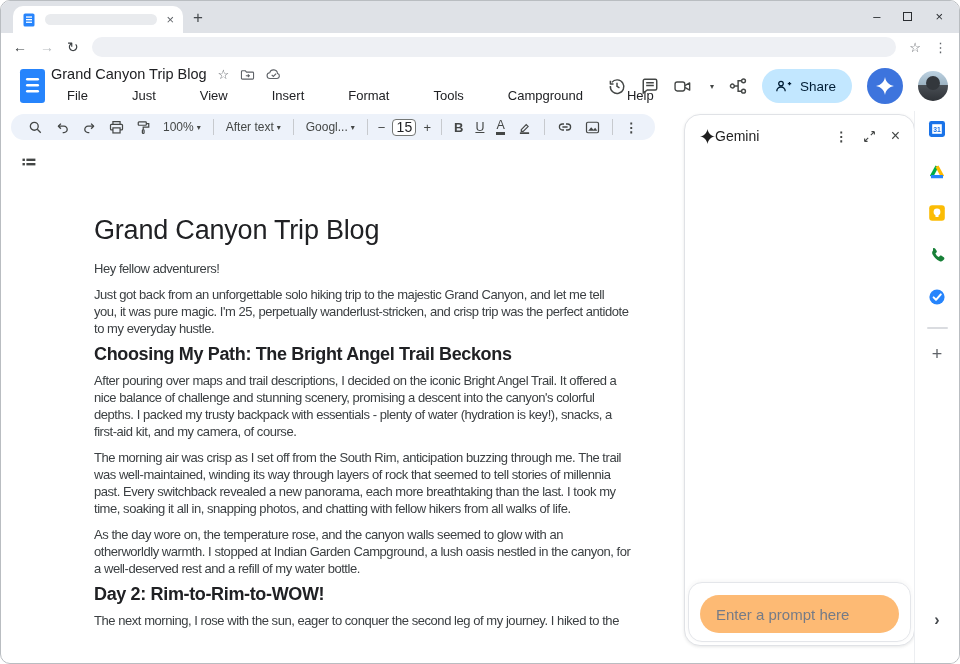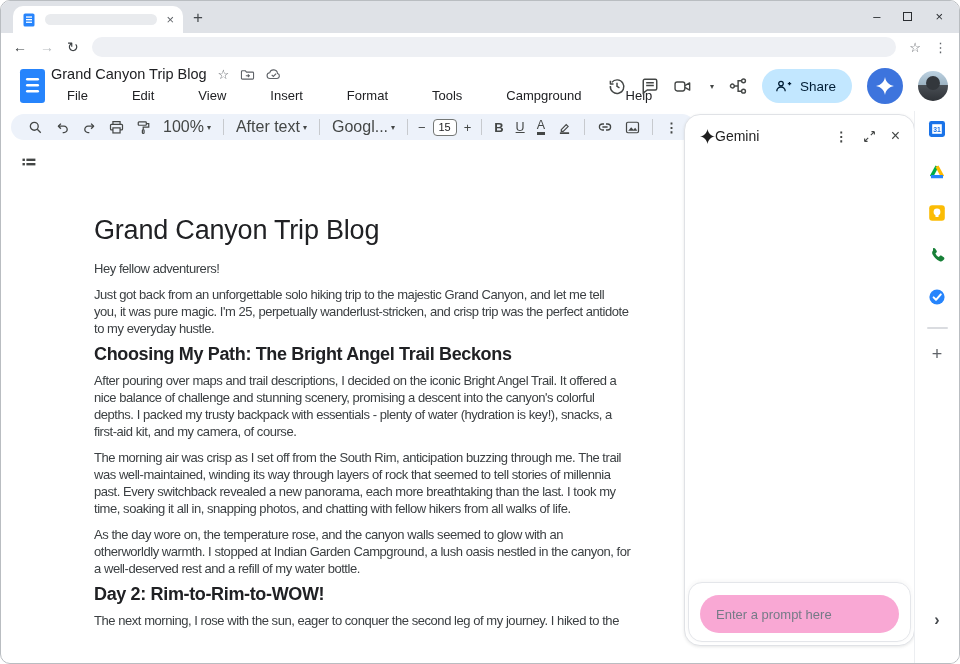--- a/index.html
+++ b/index.html
@@ -45,24 +45,24 @@
   .avatar { width:30px; height:30px; border-radius:50%; position:relative; overflow:hidden;
             background:linear-gradient(180deg,#bdd2e2 0%,#9db3c2 46%,#4a4f55 47%,#2f3338 100%); }
   .avatar::after { content:""; position:absolute; left:8px; top:5px; width:14px; height:14px;
                    border-radius:50%; background:#33373c; }
 
   
   .toolbarrow { position:relative; height:34px; background:#fff; }
   .toolbar { position:absolute; left:10px; top:3px; height:26px; background:#edf2fa; border-radius:13px;
              display:flex; align-items:center; padding:0 11px; }
   .t-item { display:flex; align-items:center; justify-content:center; padding:0 6px; color:#444746; }
-  .t-text { font-size:16px; color:#444746; white-space:nowrap; }
+  .t-text { font-size:12px; color:#444746; white-space:nowrap; }
   .t-div { width:1px; height:16px; background:#c7cace; margin:0 6px; }
   .size-box { width:24px; height:17px; border:1px solid #747775; border-radius:4px; background:#fff;
-              font-size:11px; color:#202124; display:flex; align-items:center; justify-content:center; margin:0 3px; }
+              font-size:14px; color:#202124; display:flex; align-items:center; justify-content:center; margin:0 3px; }
   .t-sign { font-size:13px; color:#444746; padding:0 4px; }
   .t-bold { font-weight:700; font-size:13px; }
   .t-under { font-size:12.5px; text-decoration:underline; }
   .t-color { font-size:12.5px; line-height:11px; border-bottom:3px solid #444746; padding-bottom:1px; }
   .t-dots { font-size:13px; font-weight:700; }
 
   
   .outline-ico { position:absolute; left:20px; top:155px; color:#444746; }
   .doc { position:absolute; left:93px; top:212px; width:562px; color:#3c4043; }
   .doc-big-title { font-size:27px; line-height:34px; letter-spacing:-0.2px; color:#202124;
@@ -75,22 +75,22 @@
   .gemini { position:absolute; left:683px; top:113px; width:231px; height:532px; background:#fff;
             border:1px solid #e0e2e6; border-radius:16px; box-shadow:0 1px 3px rgba(60,64,67,.12); }
   .g-head { display:flex; align-items:center; padding:13px 14px 0 15px; }
   .g-title { font-size:14px; color:#1f1f1f; flex:1; }
   .g-actions { display:flex; align-items:center; gap:15px; color:#444746; }
   .g-dots { font-size:13px; font-weight:700; }
   .g-close { font-size:16px; line-height:16px; }
   .g-bottom { position:absolute; left:3px; right:3px; bottom:3px; background:#fff;
               border:1px solid #e4e6ea; border-radius:14px; padding:12px 11px 8px;
               box-shadow:0 -1px 4px rgba(60,64,67,.05); }
-  .g-input { width:100%; height:38px; border:none; outline:none; border-radius:19px; background:#f9a8d4;
-             padding:0 16px; font-size:13px; color:#4a4f57; font-family:"Liberation Sans",sans-serif; }
+  .g-input { width:100%; height:38px; border:none; outline:none; border-radius:19px; background:#fdba74;
+             padding:0 16px; font-size:15px; color:#4a4f57; font-family:"Liberation Sans",sans-serif; }
   .g-input::placeholder { color:#757b87; opacity:1; }
   .g-disclaimer { margin-top:9px; font-size:8px; line-height:10px; color:#8b9097; text-align:center; padding:0 2px; }
   .g-learn { text-decoration:underline; }
 
   
   .rail { position:absolute; right:0; top:110px; width:45px; bottom:0; background:#fff;
           border-left:1px solid #eceef1; }
   .rail-ico { position:absolute; left:50%; transform:translateX(-50%); }
   .rail-div { position:absolute; left:12px; top:216px; width:21px; height:2px; background:#dadce0; border-radius:1px; }
   .rail-plus { position:absolute; left:0; right:0; top:233px; text-align:center; color:#5f6368; font-size:18px; }
@@ -153,21 +153,21 @@
       </span>
       <span class="title-ico">
         <svg width="16" height="12" viewBox="0 0 17 13" fill="none" stroke="#5f6368" stroke-width="1.2">
             <path d="M4.3 11.3a3.1 3.1 0 0 1-.4-6.2 4.3 4.3 0 0 1 8.4.9 2.7 2.7 0 0 1-.4 5.3z"></path>
             <path d="M6 7.4l1.8 1.8 3-3.2"></path>
           </svg>
       </span>
     </div>
     <div class="menubar" id="menubar">
         <span class="menu-item">File</span>
-        <span class="menu-item">Edit</span>
+        <span class="menu-item">Just</span>
         <span class="menu-item">View</span>
         <span class="menu-item">Insert</span>
         <span class="menu-item">Format</span>
         <span class="menu-item">Tools</span>
         <span class="menu-item">Campground</span>
         <span class="menu-item">Help</span>
       </div>
     <div class="header-right">
       <span class="hicon">
         <svg width="18" height="18" viewBox="0 0 16 16" fill="none" stroke="#444746" stroke-width="1.3">

